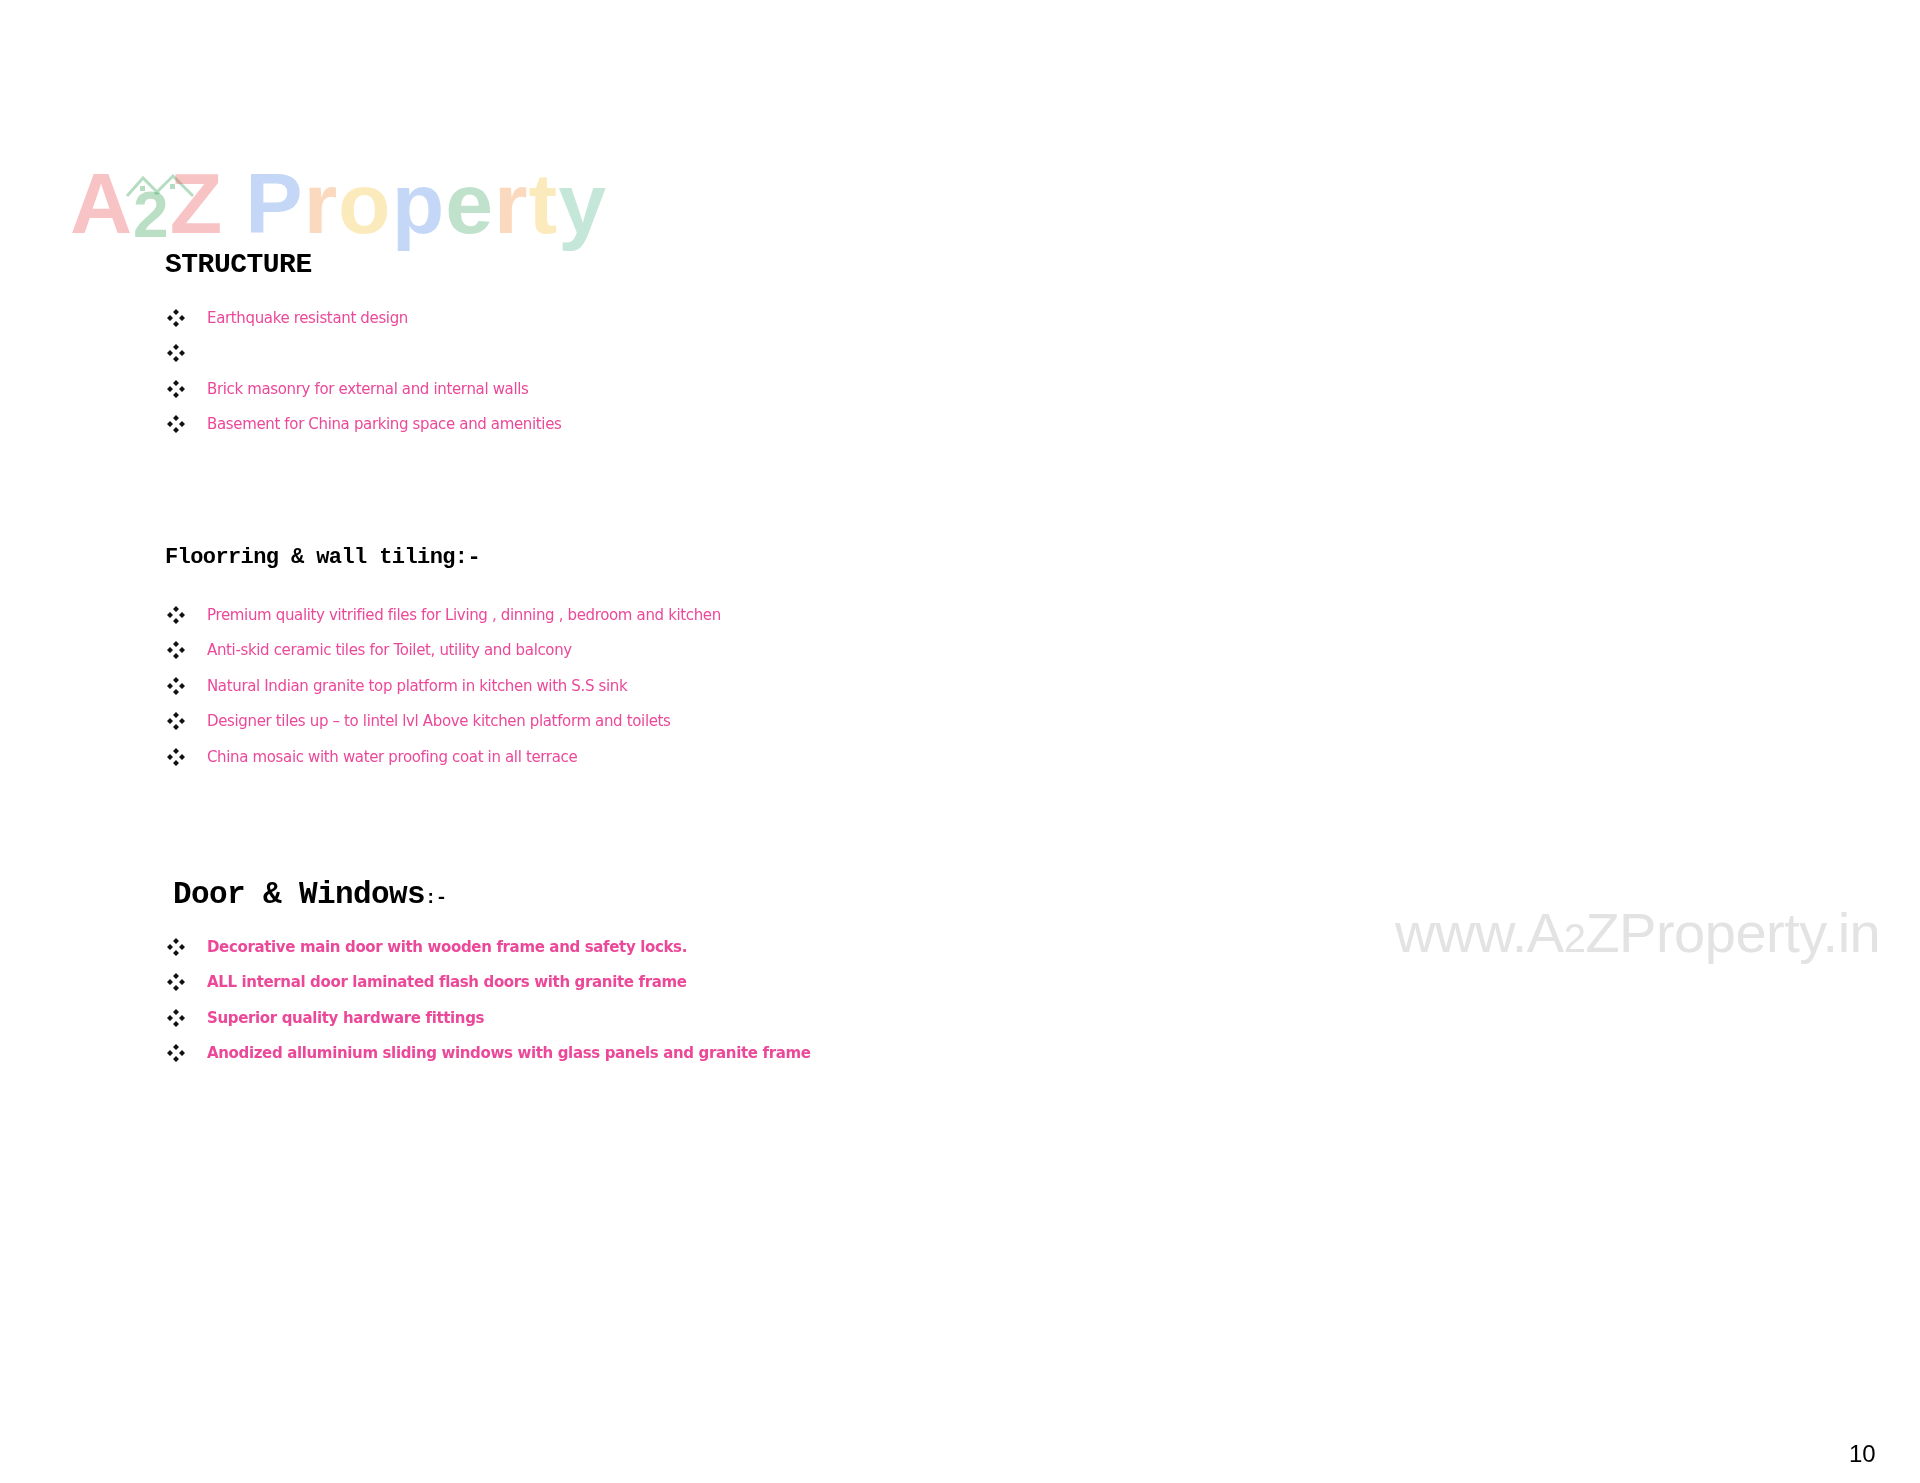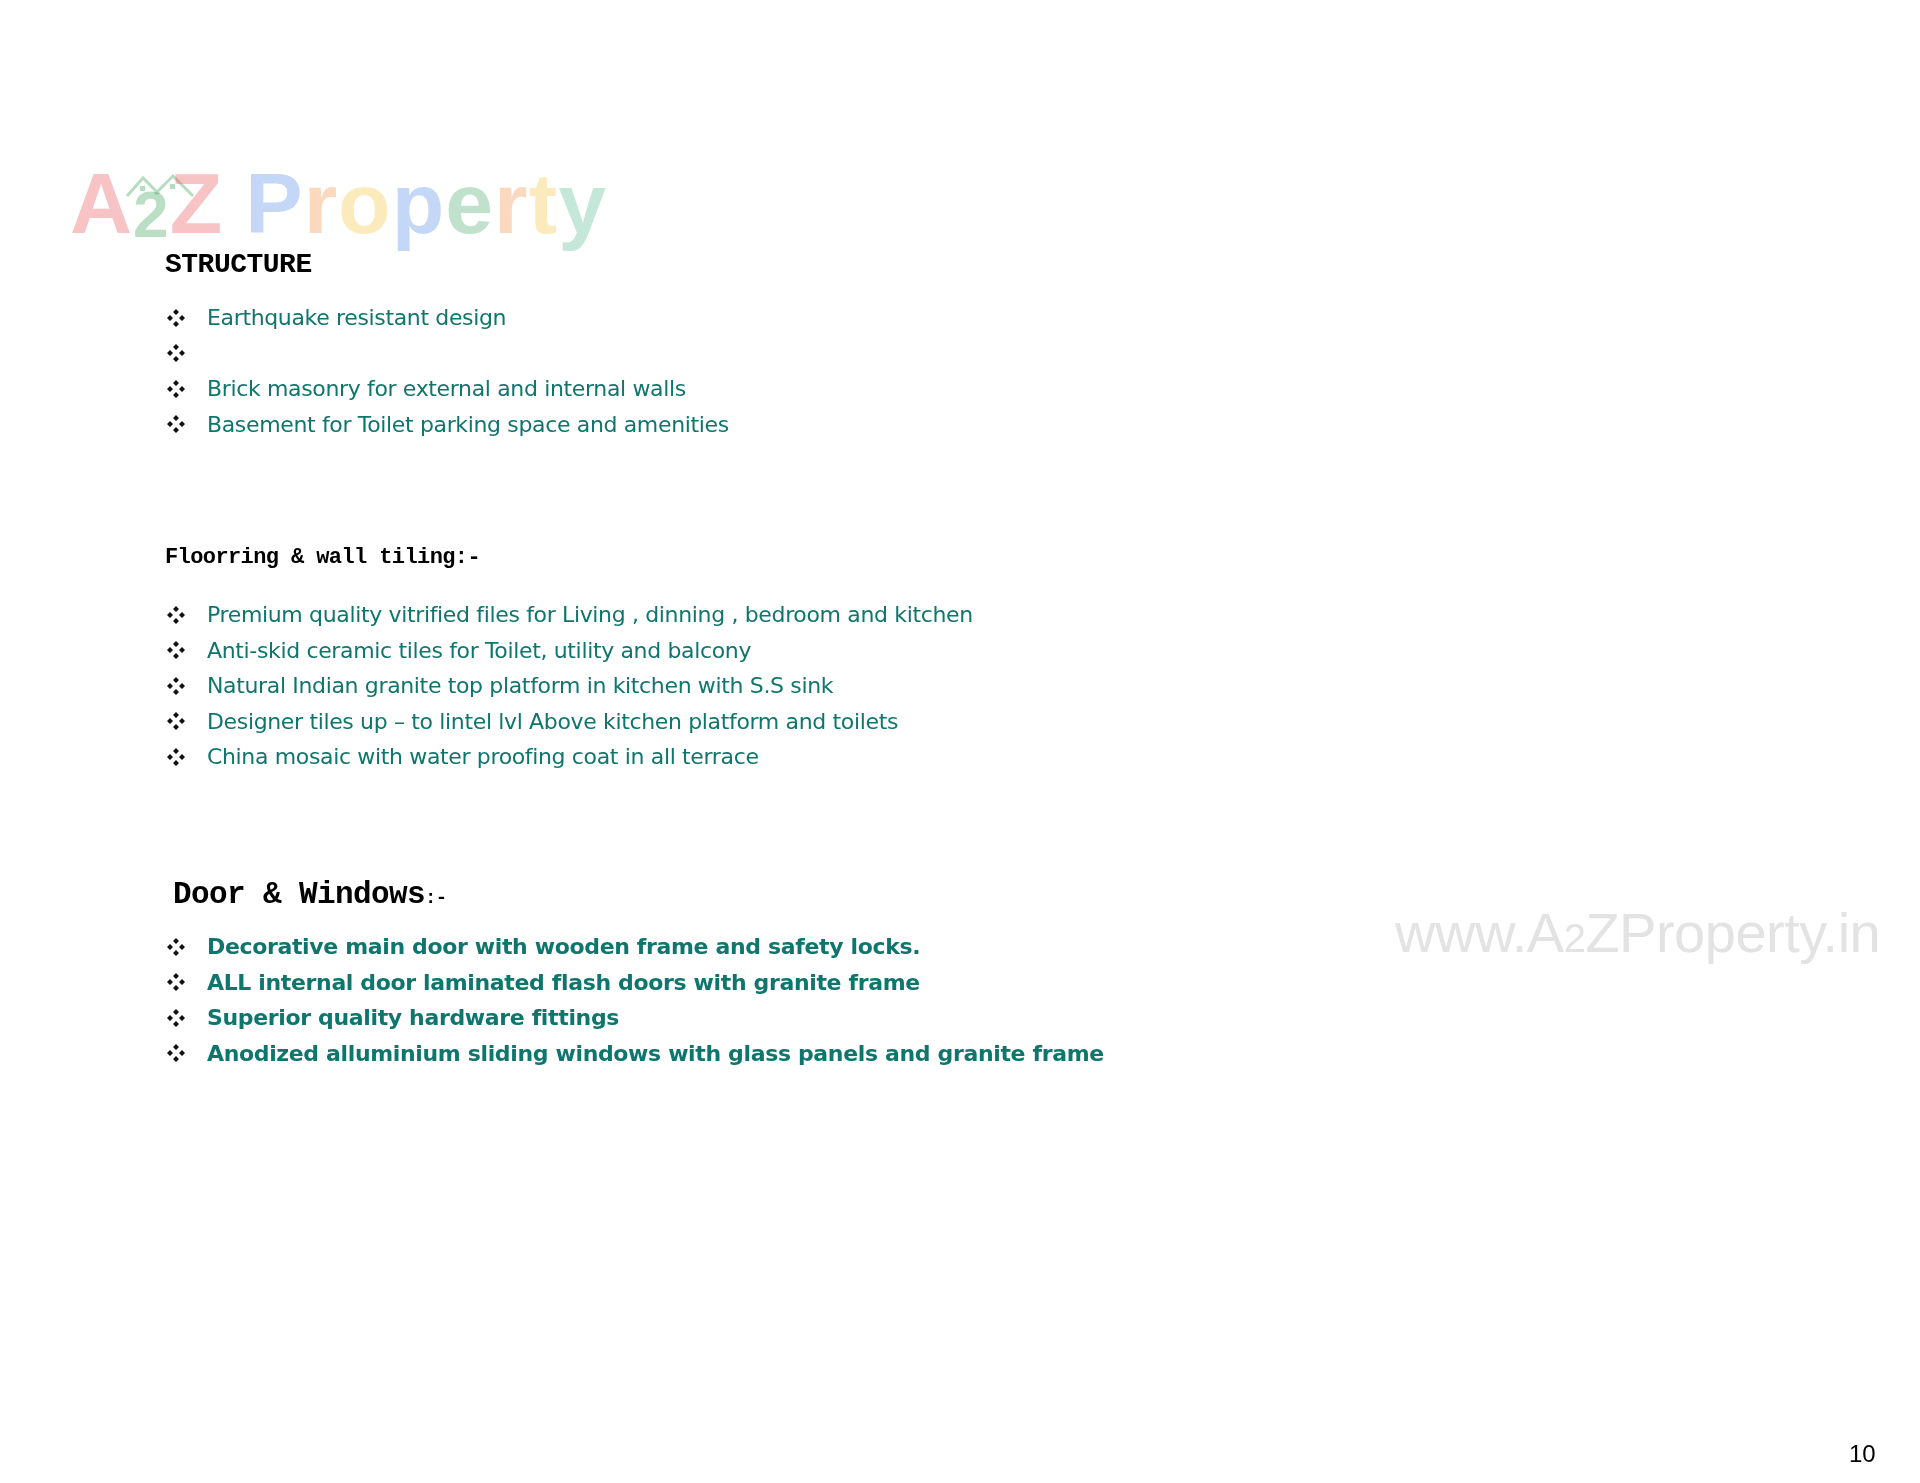--- a/index.html
+++ b/index.html
@@ -78,23 +78,23 @@
       margin: 0;
       padding: 0;
       list-style: none;
     }
     ul.bullets li {
       height: 35.5px;
       display: flex;
       align-items: center;
       white-space: nowrap;
       font-family: "DejaVu Sans", sans-serif;
-      font-size: 22px;
+      font-size: 15px;
       letter-spacing: -0.35px;
-      color: #0f766e;
+      color: #ec4899;
     }
     .bullet-icon {
       display: inline-block;
       width: 20px;
       height: 20px;
       margin-right: 21px;
       flex: 0 0 auto;
     }
     ul.structure-list { top: 300px; }
     ul.flooring-list { top: 597px; }
@@ -148,21 +148,21 @@
   <li>
     <svg class="bullet-icon" viewBox="0 0 20 20">
         <path d="M10 1 L13 4 L10 7 L7 4Z M10 13 L13 16 L10 19 L7 16Z M1 10 L4 7 L7 10 L4 13Z M13 10 L16 7 L19 10 L16 13Z" fill="#111"></path>
       </svg>
     <span>Brick masonry for external and internal walls</span>
   </li>
   <li>
     <svg class="bullet-icon" viewBox="0 0 20 20">
         <path d="M10 1 L13 4 L10 7 L7 4Z M10 13 L13 16 L10 19 L7 16Z M1 10 L4 7 L7 10 L4 13Z M13 10 L16 7 L19 10 L16 13Z" fill="#111"></path>
       </svg>
-    <span>Basement for Toilet parking space and amenities</span>
+    <span>Basement for China parking space and amenities</span>
   </li>
 </ul>
 
 <div class="heading flooring">Floorring &amp; wall tiling:-</div>
 <ul class="bullets flooring-list">
   <li>
     <svg class="bullet-icon" viewBox="0 0 20 20">
         <path d="M10 1 L13 4 L10 7 L7 4Z M10 13 L13 16 L10 19 L7 16Z M1 10 L4 7 L7 10 L4 13Z M13 10 L16 7 L19 10 L16 13Z" fill="#111"></path>
       </svg>
     <span>Premium quality vitrified files for Living , dinning , bedroom and kitchen</span>

